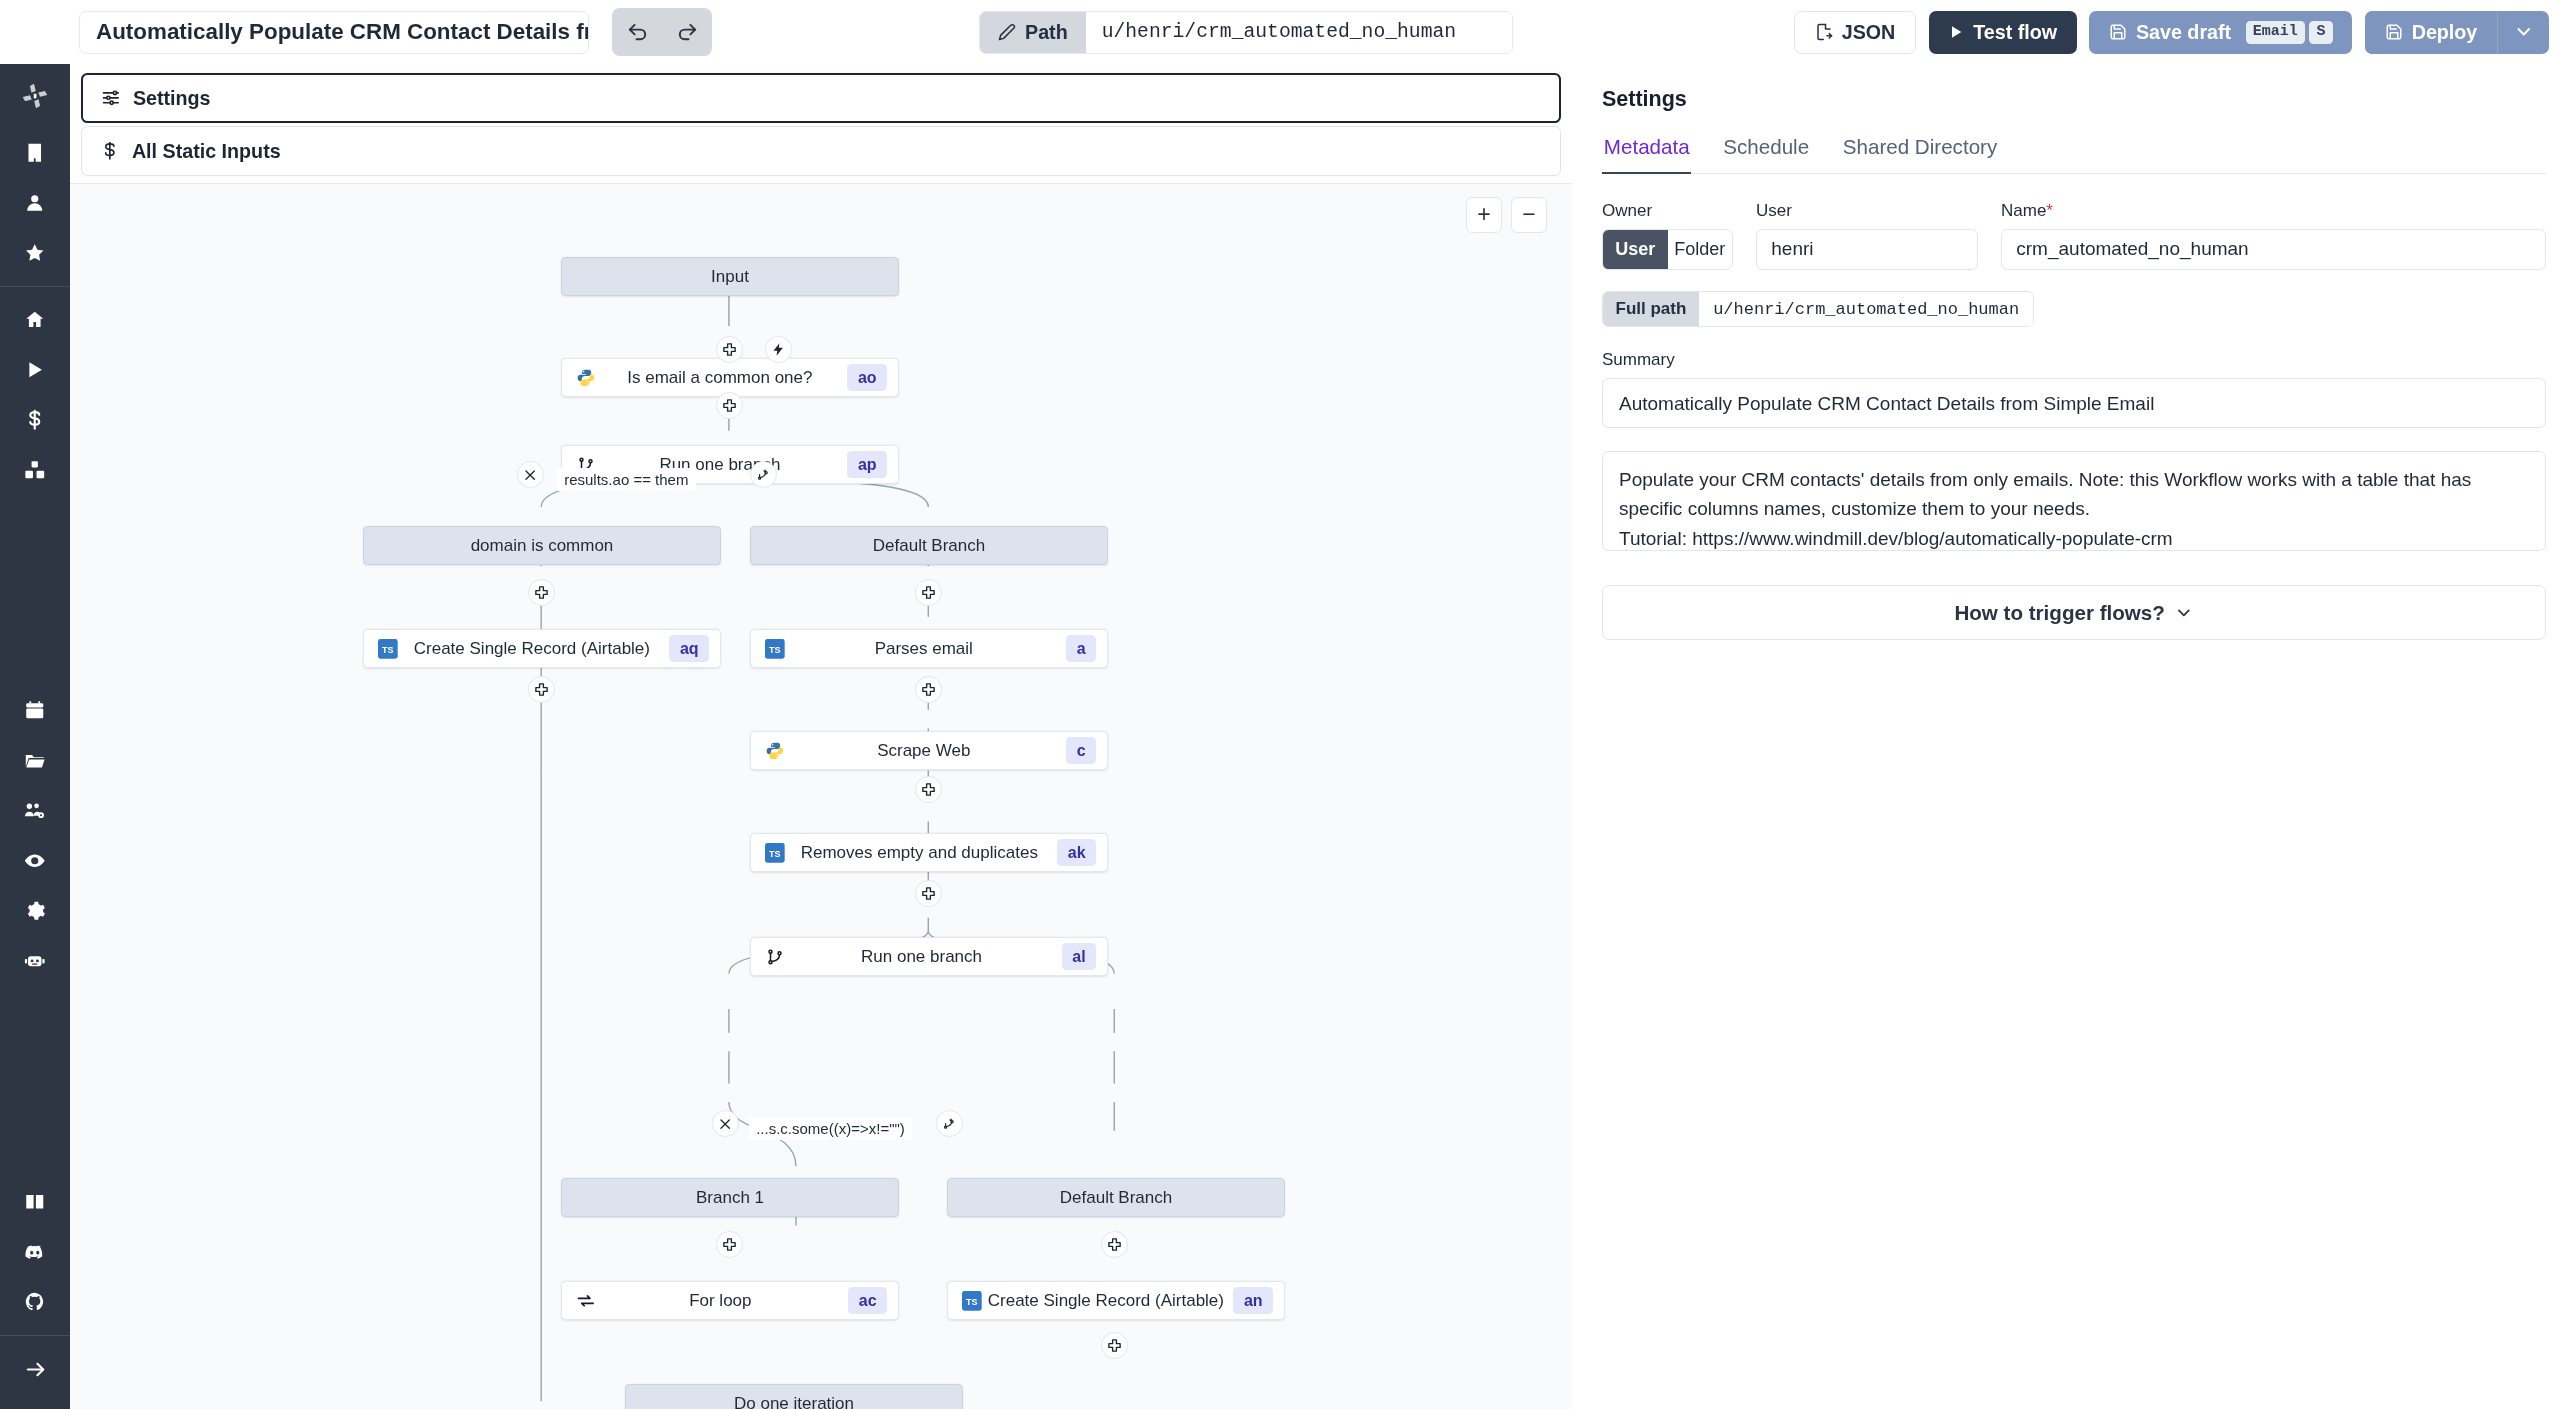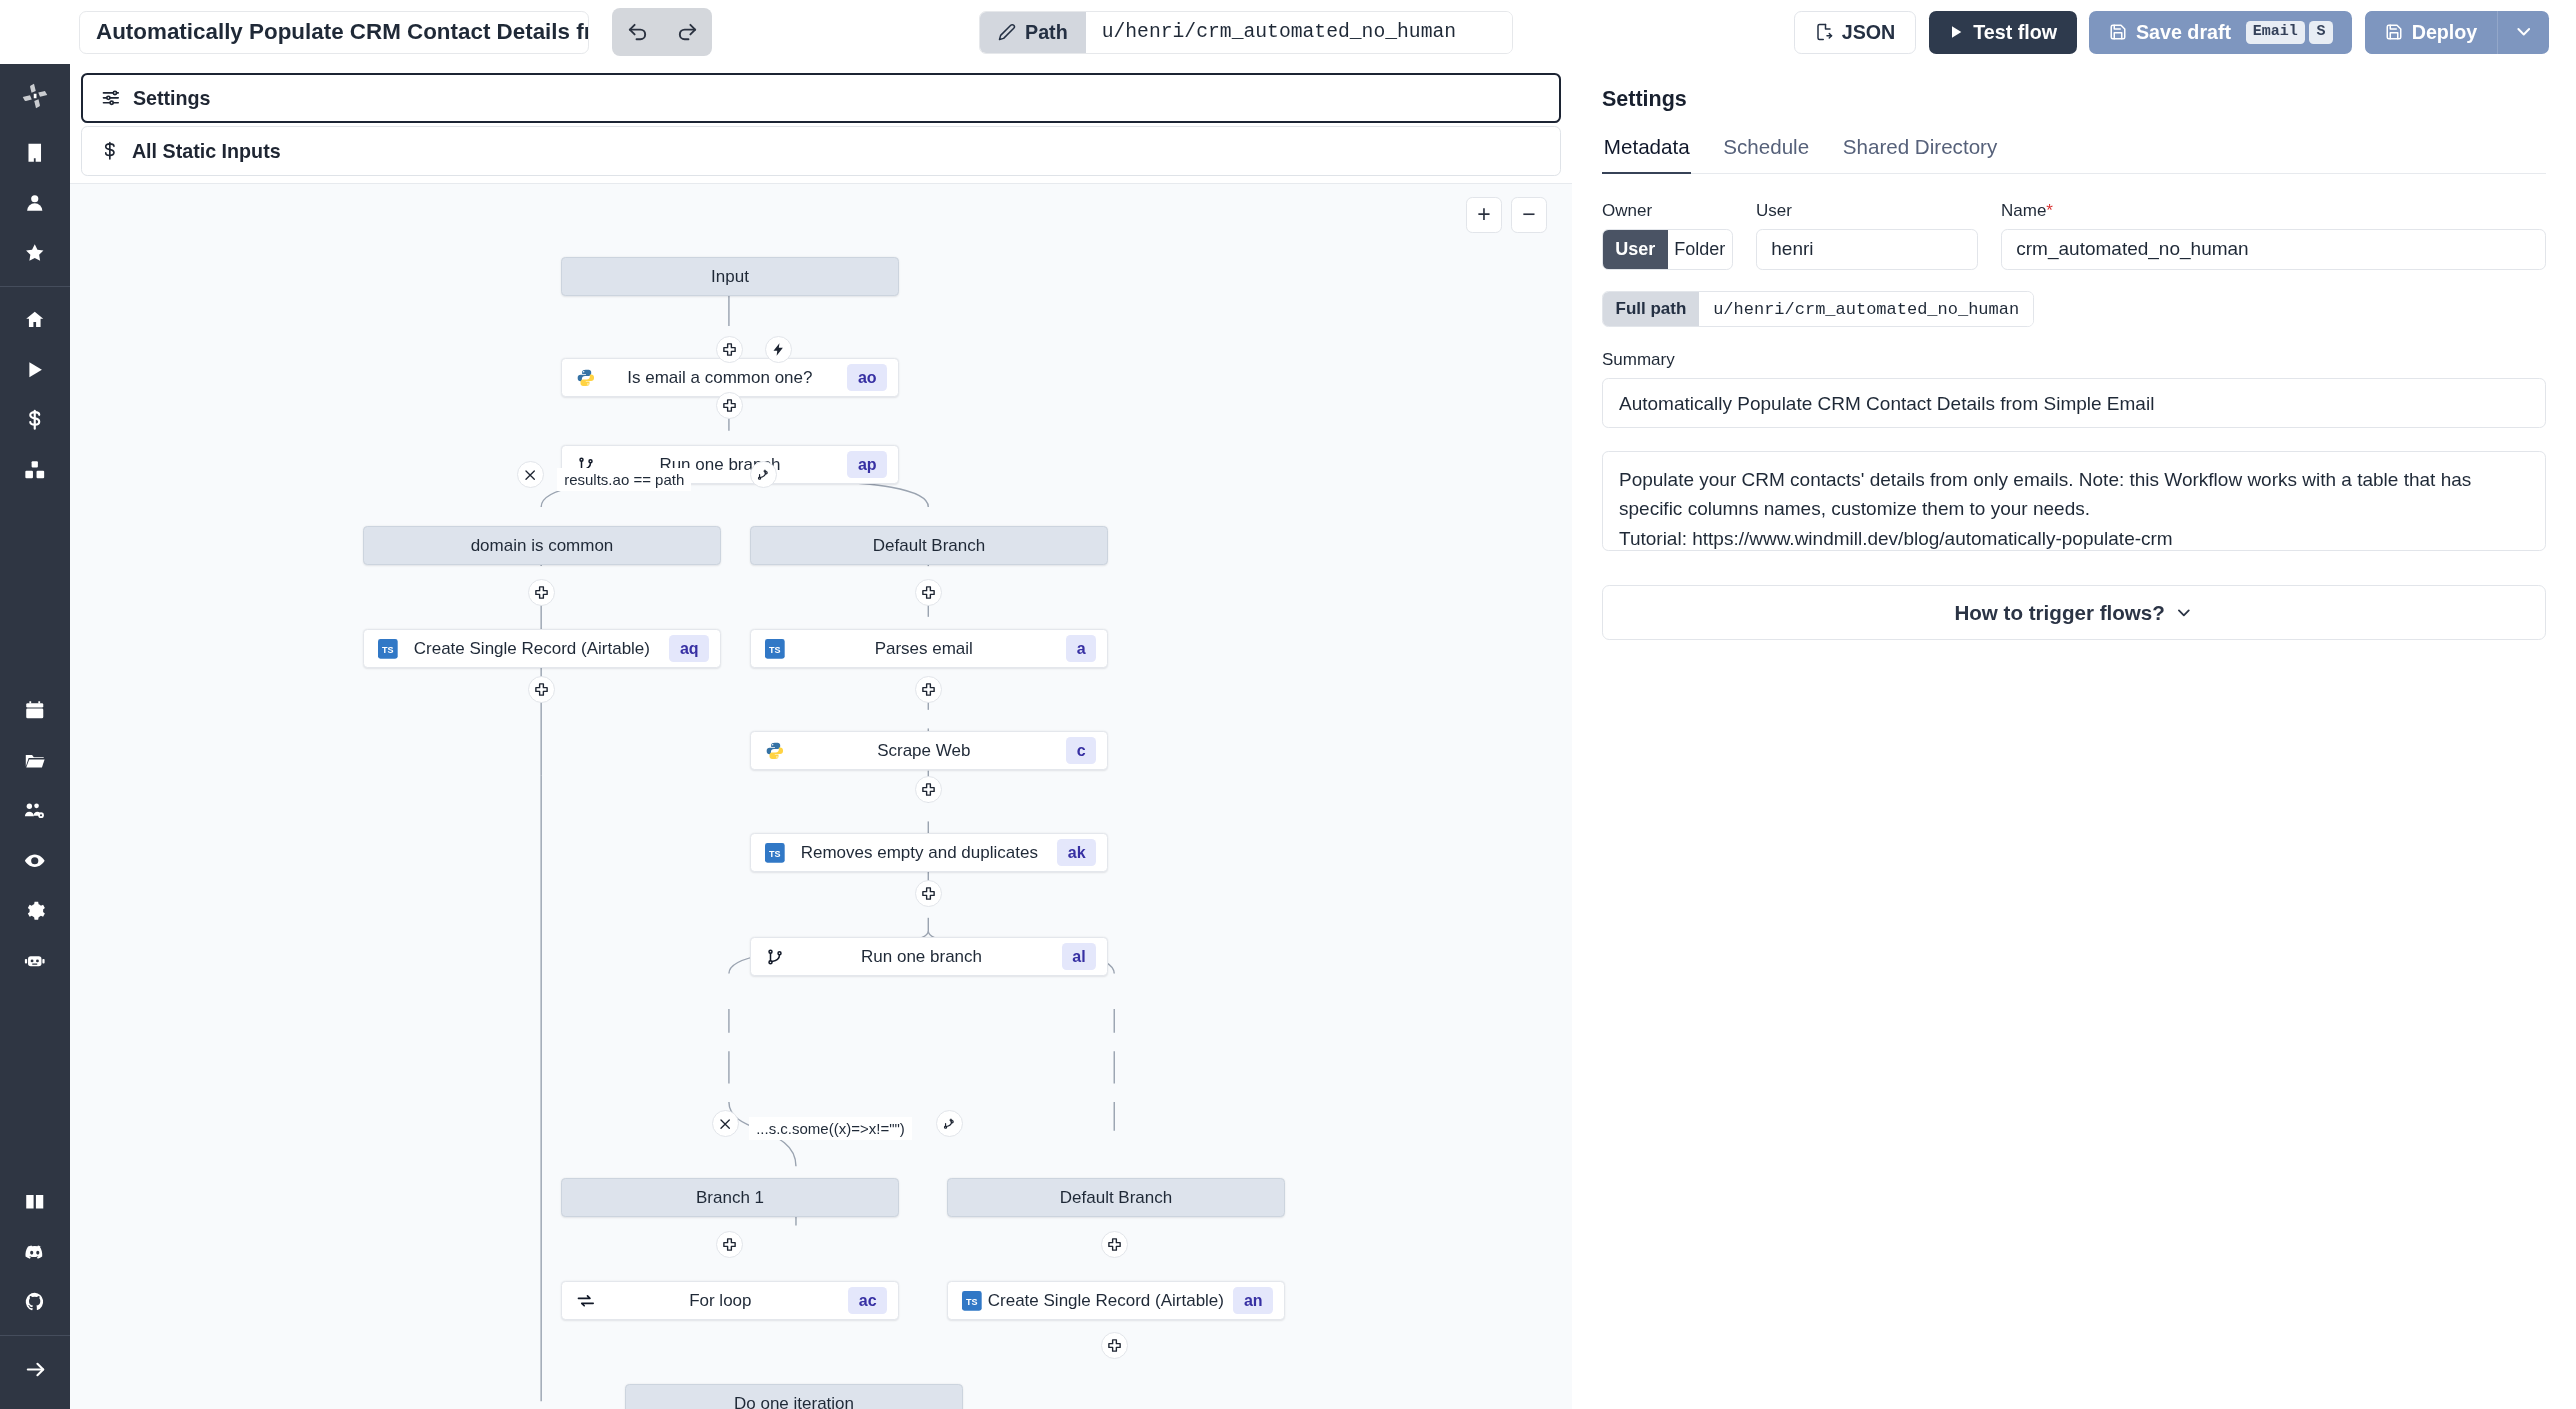--- a/index.html
+++ b/index.html
@@ -169,21 +169,21 @@
   .settings-panel {
     position:absolute; left:1572px; right:0; top:0; bottom:0;
     background:#ffffff; padding: 0 30px; overflow:hidden;
   }
   .sp-title { font-size:21.5px; font-weight:700; color:#18202f; padding: 23px 0 19.7px 0; }
   .sp-tabs { display:flex; gap:30px; border-bottom:0.9px solid #e7eaee; }
   .sp-tab {
     font-size:20.6px; color:#56617a; padding: 3.6px 1.8px 12.5px 1.8px;
     cursor:pointer; border-bottom:2.7px solid transparent; margin-bottom:-0.9px;
   }
-  .sp-tab.active { color:#0f172a; border-bottom-color:#374357; }
+  .sp-tab.active { color:#6d28d9; border-bottom-color:#374357; }
 
   .fld-label { font-size:17px; color:#1f2937; margin-bottom:8px; }
   .req { color:#d93636; }
   .row-3 { display:flex; gap:23px; margin-top:27px; }
   .seg {
     display:flex; border:0.9px solid #e2e5ea; border-radius:6.3px; overflow:hidden;
     height:41px; width:131px;
   }
   .seg-item {
     flex:1; display:flex; align-items:center; justify-content:center;
@@ -529,21 +529,21 @@
           </span>
           <span class="node-title">Run one branch</span>
           <span class="node-badge">ap</span>
         </div>
 
         <div class="handle" style="left:447px; top:277px;">
           <svg width="14.3" height="14.3" viewBox="0 0 24 24" fill="none" stroke="currentColor" stroke-width="2.2" stroke-linecap="round">
               <path d="M5 5l14 14M19 5 5 19"></path>
             </svg>
         </div>
-        <div class="cond-pill" style="left:487px; top:284px;">results.ao == path</div>
+        <div class="cond-pill" style="left:487px; top:284px;">results.ao == them</div>
         <div class="handle" style="left:680px; top:277px;">
           <svg width="14.3" height="14.3" viewBox="0 0 24 24" fill="none" stroke="currentColor" stroke-width="2" stroke-linecap="round">
               <circle cx="6" cy="17" r="1.8"></circle>
               <circle cx="17" cy="8" r="1.8"></circle>
               <path d="M6 15.2V11M7.4 16c5-1 7.6-3 8.6-6.4M15 3.6v3.2M13.4 5.2h3.2"></path>
             </svg>
         </div>
 
         <div class="node node-label-box" style="left:293px; top:342px; width:358px;">
           <span class="node-title">domain is common</span>

